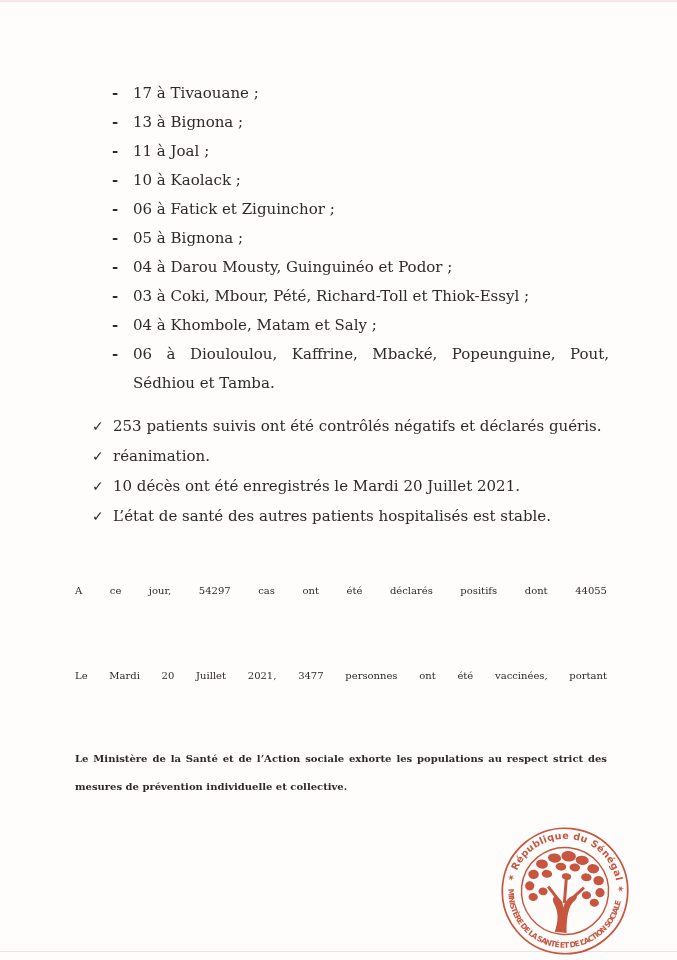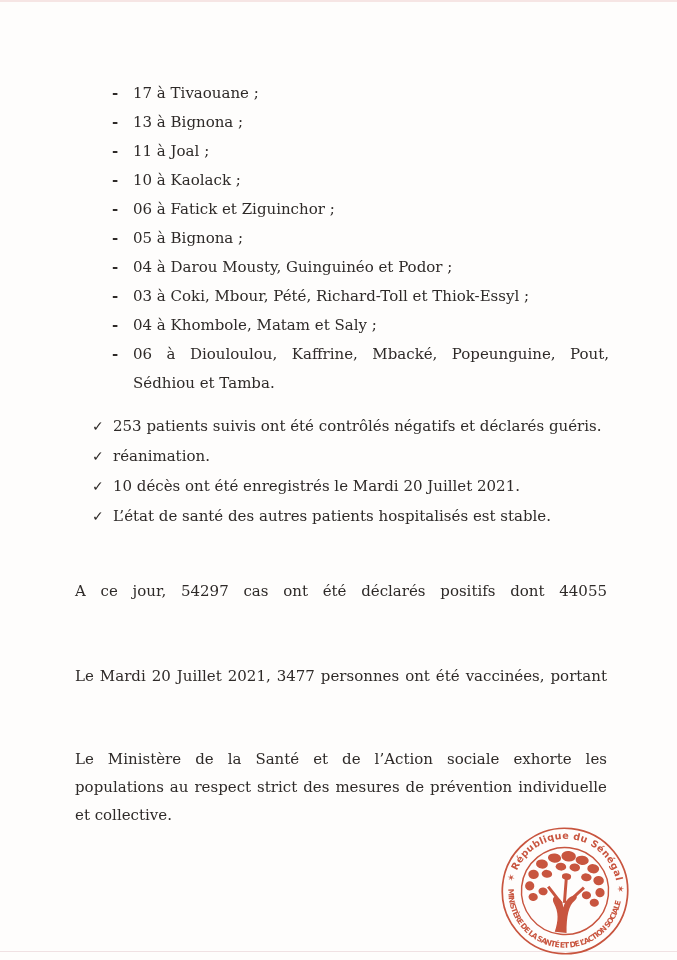--- a/index.html
+++ b/index.html
@@ -39,25 +39,25 @@
   }
   .item { display:flex; align-items:flex-start; }
   .item .marker { flex:none; width:21px; }
   #case-list .marker { font-weight:bold; }
   #check-list .marker { font-size:14px; }
   .item-lines { flex:1 1 auto; min-width:0; }
 
   
   .para {
     position:absolute; left:75px; width:532px;
-    font-size:15px; line-height:28px;
+    font-size:10px; line-height:28px;
   }
   #para-0 { top:577px; }
   #para-1 { top:662px; }
-  #para-2 { top:745px; }
+  #para-2 { top:745px;font-weight:bold; }
 
   
   #seal {
     position:absolute; left:488px; top:825px;
     width:154px; height:132px;
     transform:rotate(6deg);
     opacity:.92;
   }
   #seal text {
     font-family:"DejaVu Sans", sans-serif;

